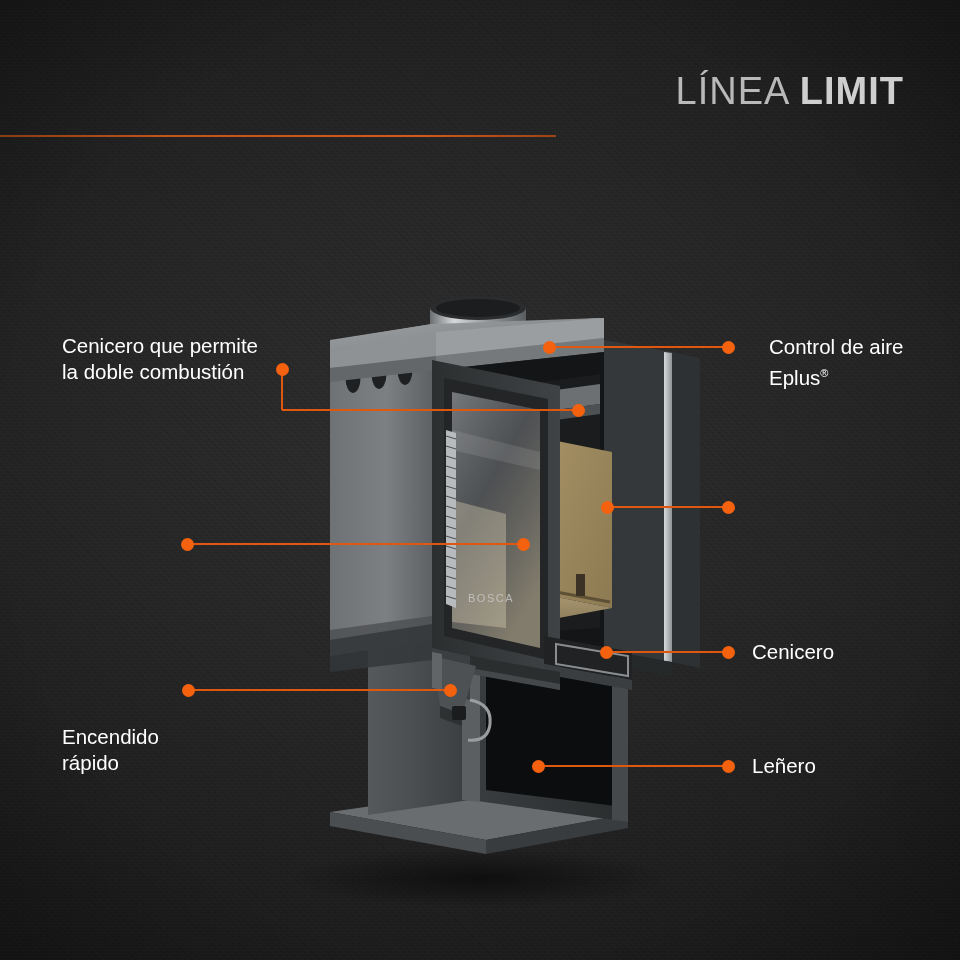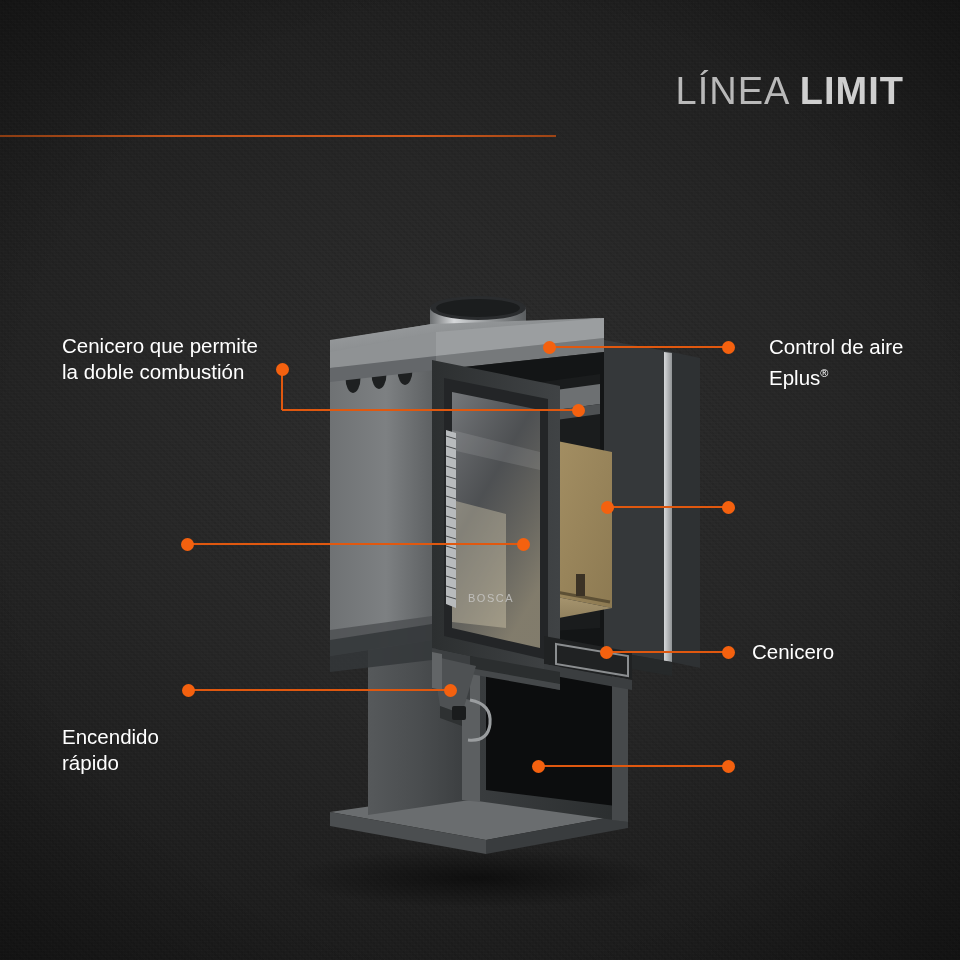--- a/index.html
+++ b/index.html
@@ -363,15 +363,16 @@
 
     <div class="ln h" style="left:188px; top:690px; width:262px;"></div>
     <div class="dot" style="left:188px; top:690px;"></div>
     <div class="dot" style="left:450px; top:690px;"></div>
     <div class="lbl left" style="left:62px; top:697px; width:200px;margin-top:27px;">Encendido
 rápido</div>
 
     <div class="ln h" style="left:538px; top:766px; width:190px;"></div>
     <div class="dot" style="left:538px; top:766px;"></div>
     <div class="dot" style="left:728px; top:766px;"></div>
+    <div class="lbl right" style="left:752px; top:753px; width:200px;">Leñero</div>
 
   </div>
 </div>
 
 </body></html>

